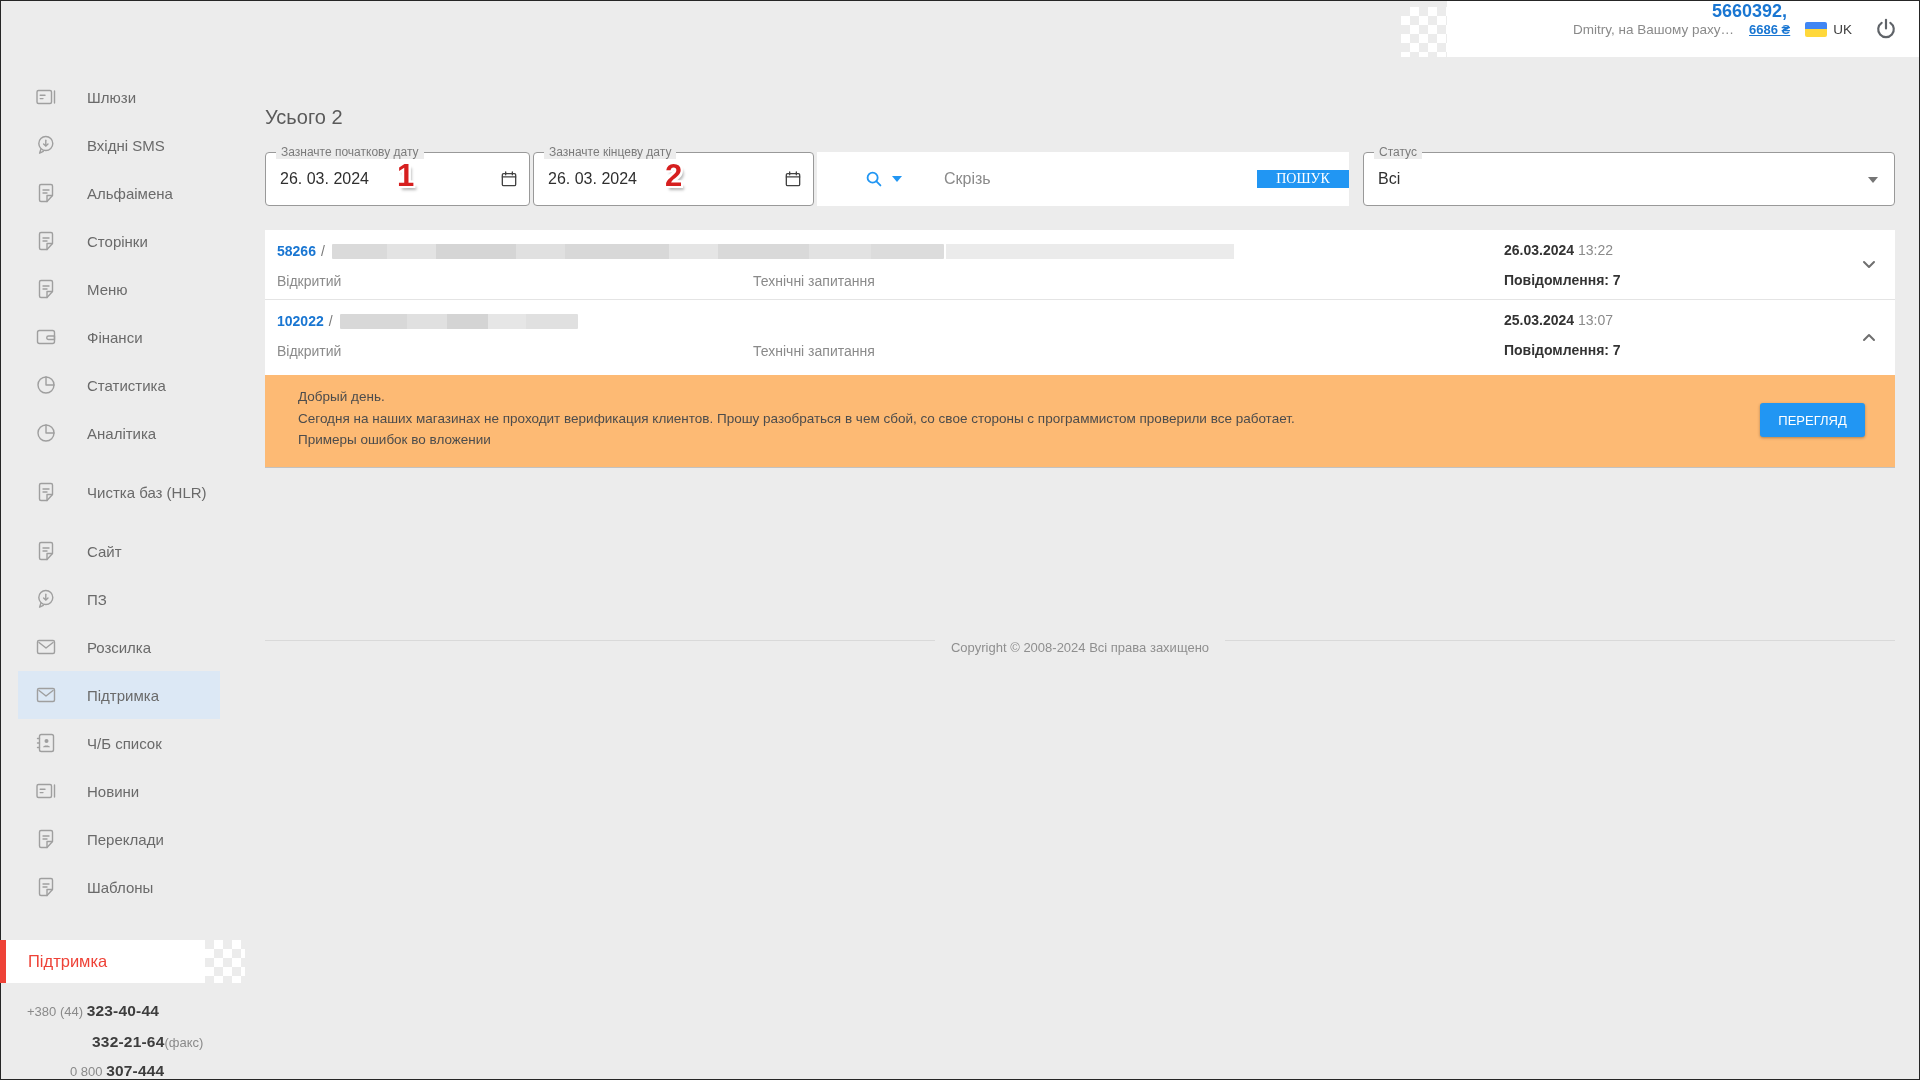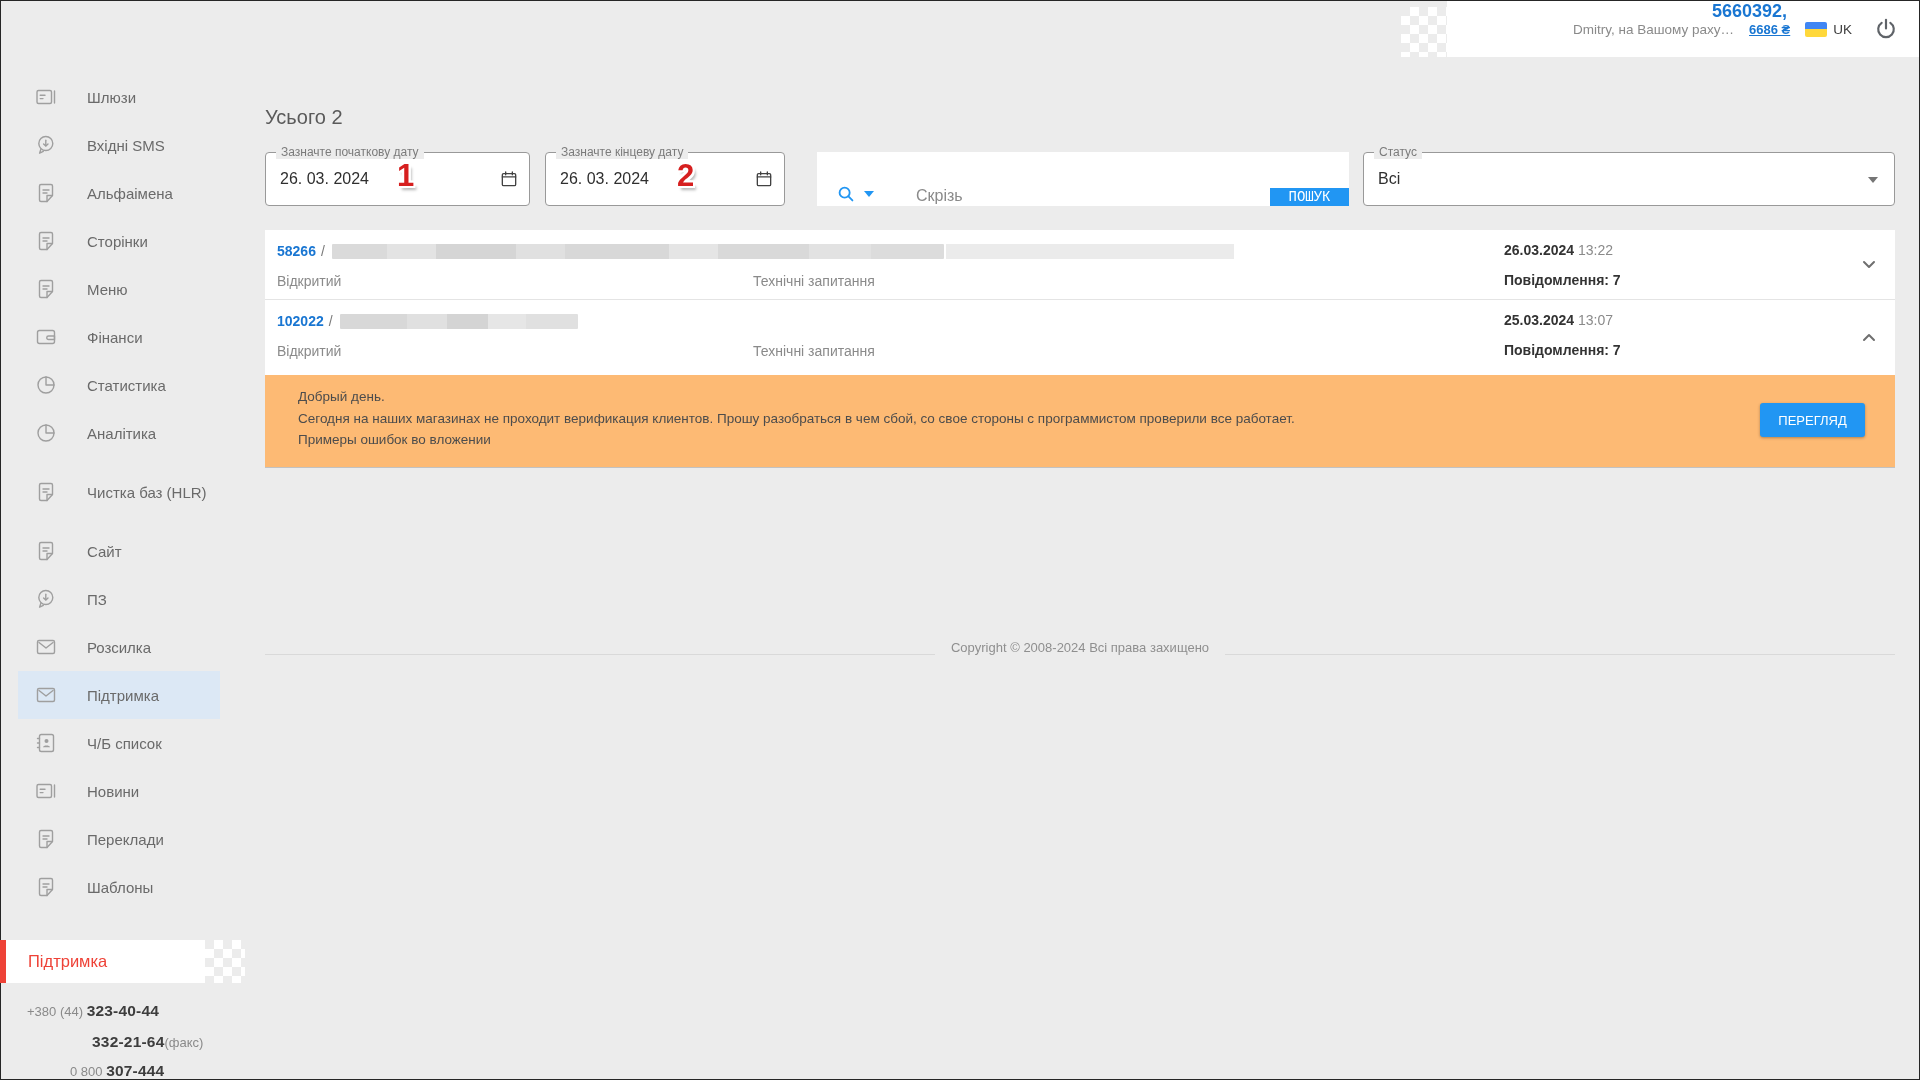--- a/index.html
+++ b/index.html
@@ -58,36 +58,36 @@
   .main { position:absolute; left:265px; top:0; width:1630px; height:1080px; }
   .page-title { position:absolute; top:106px; left:0; margin:0; font-size:20px; font-weight:400; color:#5a5a5a; }
 
   .filters { position:absolute; top:152px; left:0; width:100%; height:54px; }
   .field {
     position:absolute; height:54px; border:1px solid #999; border-radius:4px; background:#fff; cursor:pointer;
   }
   .field-label { position:absolute; top:-8px; left:10px; font-size:12px; color:#7b7b7b; background:#ececec; padding:0 5px; white-space:nowrap; }
   .field-value { position:absolute; left:14px; top:50%; transform:translateY(-50%); font-size:16px; color:#2f2f2f; }
   .f-date1 { left:0; width:265px; }
-  .f-date2 { left:280px; width:240px; }
+  .f-date2 { left:268px; width:281px; }
   .f-status { left:1098px; width:532px; }
   .cal-icon { position:absolute; right:10px; top:50%; transform:translateY(-50%); width:20px; height:20px; cursor:pointer; }
   .annot {
     position:absolute; left:131px; top:5px; font-size:31px; font-weight:bold; color:var(--annotation_red,#d61f1f);
     text-shadow:-2px -2px 0 #fff,2px -2px 0 #fff,-2px 2px 0 #fff,2px 2px 0 #fff,-2px 0 0 #fff,2px 0 0 #fff,0 -2px 0 #fff,0 2px 0 #fff,3px 4px 3px rgba(0,0,0,.3);
   }
   .sel-caret { position:absolute; right:16px; top:24px; width:0; height:0; border-left:5px solid transparent; border-right:5px solid transparent; border-top:6px solid #757575; }
 
-  .searchbar { position:absolute; left:552px; top:0; width:532px; height:54px; background:#fff; display:flex; align-items:flex-end; }
+  .searchbar { position:absolute; left:552px; top:0; width:532px; height:54px; background:#fff; display:flex; align-items:center;padding-left:28px; }
   .search-type { width:74px; background:#fff; border:none; display:flex; align-items:center; justify-content:center; gap:7px; cursor:pointer; }
   .blue-caret { width:0; height:0; border-left:5px solid transparent; border-right:5px solid transparent; border-top:6px solid var(--accent_blue,#2196f3); }
   .vdiv { width:1px; background:#e0e0e0; }
   .search-input { flex:1; border:none; outline:none; font-size:16px; color:#3c3c3c; padding-left:24px; font-family:"Liberation Sans",sans-serif; background:#fff; }
   .search-input::placeholder { color:#8a8a8a; }
-  .search-btn { width:79px; border:none; background:var(--accent_blue,#2196f3); color:#fff; font-size:14px; cursor:pointer; font-family:Liberation Mono, monospace; }
+  .search-btn { width:92px; border:none; background:var(--accent_blue,#2196f3); color:#fff; font-size:14px; cursor:pointer; font-family:Liberation Serif, serif; }
 
   
   .tickets { position:absolute; top:230px; left:0; width:100%; background:#fff; }
   .ticket { position:relative; height:70px; border-bottom:1px solid #e4e4e4; cursor:pointer; }
   .ticket.t2 { height:75px; border-bottom:none; }
   .t-line1 { position:absolute; top:13px; left:12px; display:flex; align-items:center; }
   .link-id { color:var(--link_blue,#1976d2); font-weight:bold; font-size:14px; cursor:pointer; }
   .slash { color:#7a7a7a; font-size:14px; margin:0 7px 0 5px; }
   .redact { height:15px; border-radius:1px; }
   .redact1 { width:612px; background:linear-gradient(90deg,#dadada 0 9%,#e3e3e3 9% 17%,#d5d5d5 17% 30%,#e0e0e0 30% 38%,#d8d8d8 38% 55%,#e5e5e5 55% 63%,#d9d9d9 63% 78%,#e2e2e2 78% 88%,#dcdcdc 88% 100%); }
@@ -102,21 +102,21 @@
   .ticket.t2 .chev { top:26px; }
 
   .expanded { position:relative; background:#fdba74; height:93px; padding:14px 0 0 33px; border-bottom:1px solid #c2c2c2; }
   .expanded p { margin:0 0 6.5px 0; font-size:13.5px; color:#4c4c4c; }
   .view-btn {
     position:absolute; right:30px; top:28px; width:105px; height:34px; border:none; border-radius:3px;
     background:var(--accent_blue,#2196f3); color:#fff; font-size:13px; cursor:pointer;
     box-shadow:0 1px 3px rgba(0,0,0,.3); font-family:"Liberation Sans",sans-serif;
   }
 
-  .copyright-row { position:absolute; top:640px; left:0; width:100%; display:flex; align-items:flex-end; gap:16px; }
+  .copyright-row { position:absolute; top:640px; left:0; width:100%; display:flex; align-items:flex-start; gap:16px; }
   .fline { flex:1; height:1px; background:#d9d9d9; }
   .copyright-text { font-size:13px; color:#8f8f8f; white-space:nowrap; }
 
   .hidden-defs { position:absolute; width:0; height:0; overflow:hidden; }
 </style>
 </head>
 <body>
 
 <svg class="hidden-defs" aria-hidden="true">
   <defs>

